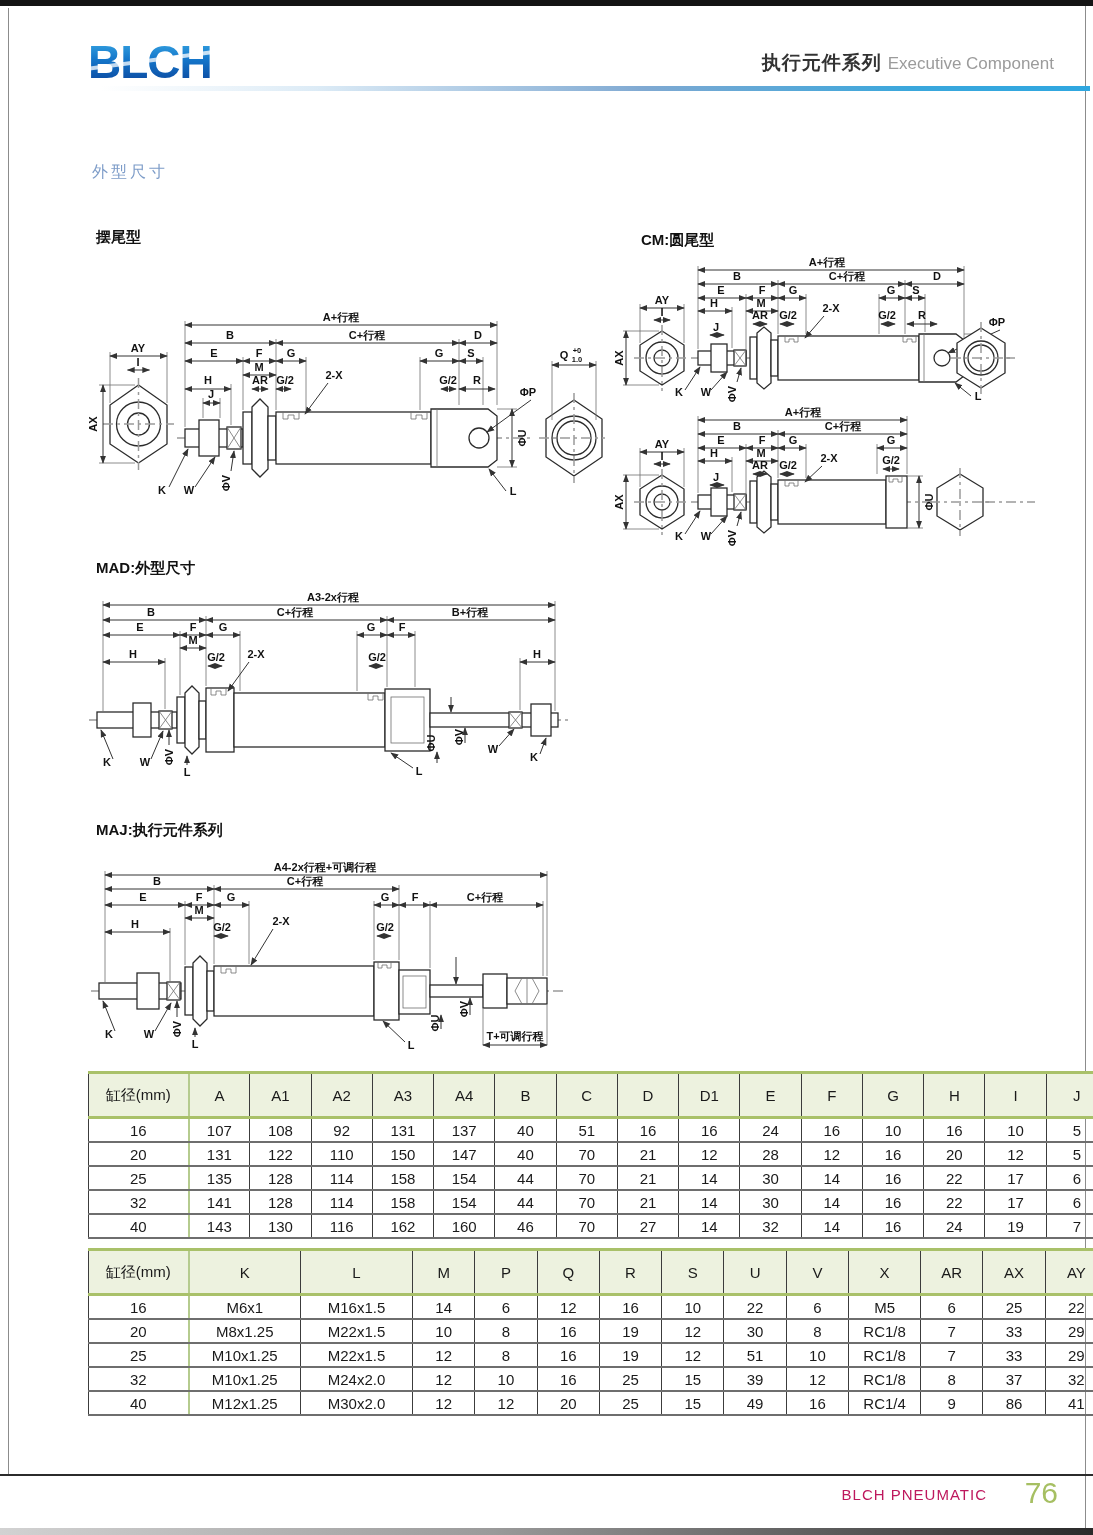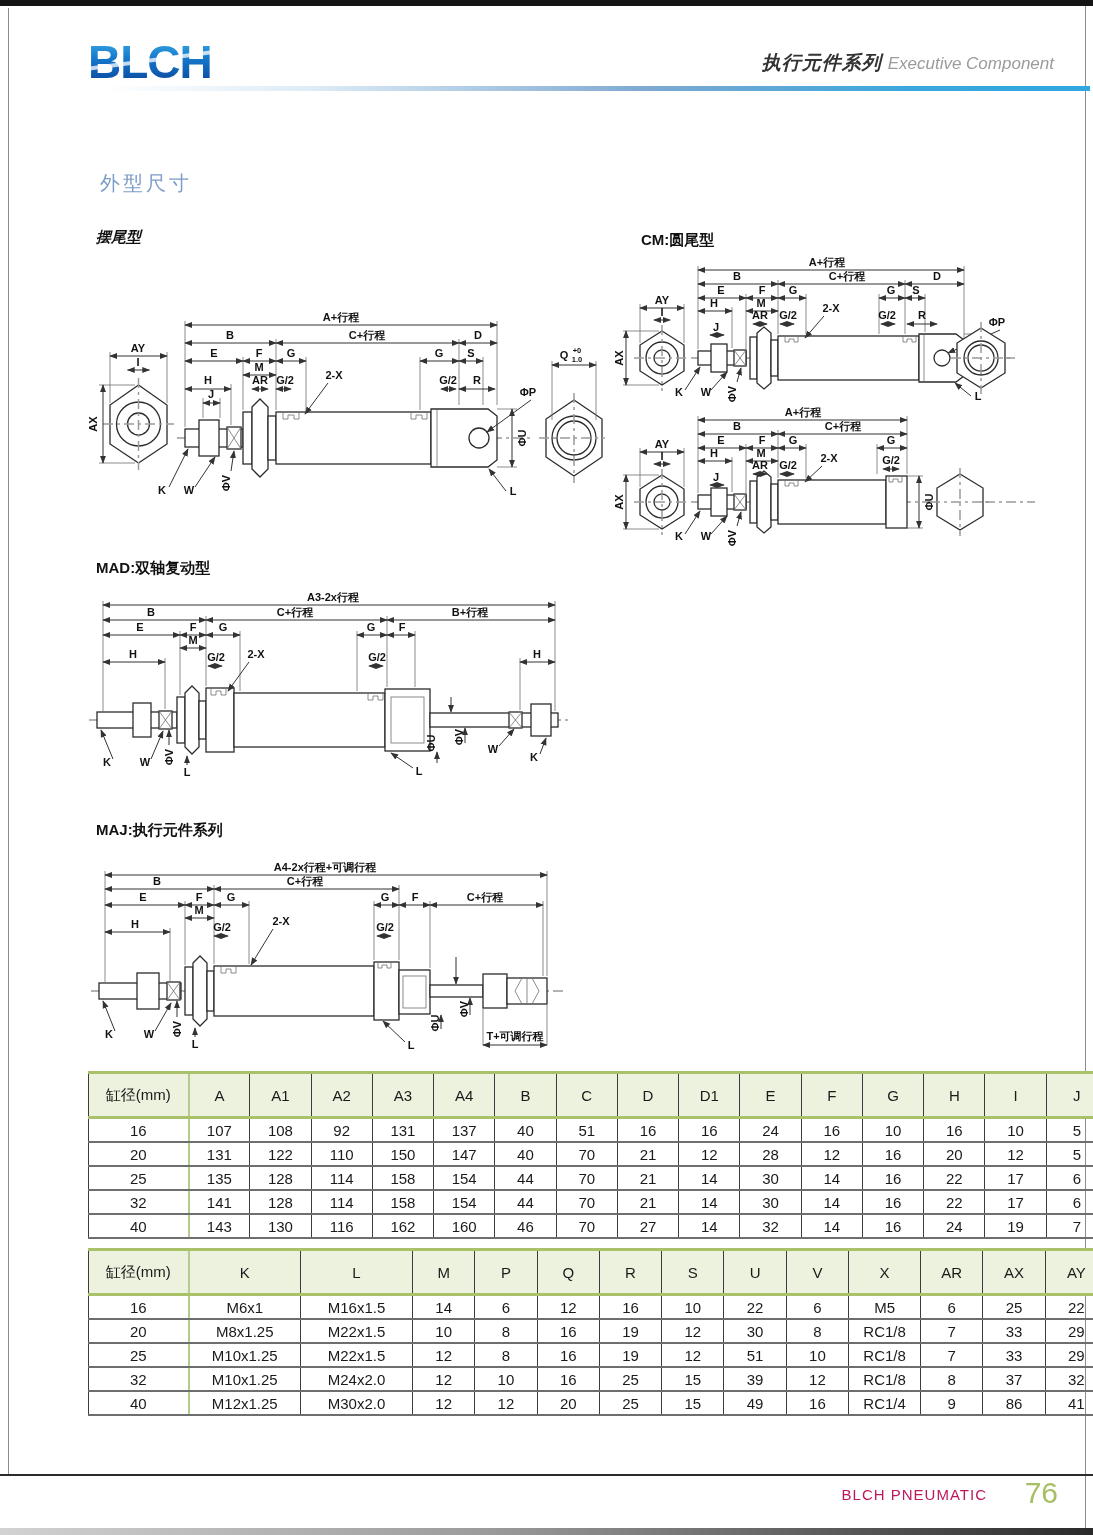--- a/index.html
+++ b/index.html
@@ -5,28 +5,28 @@
   html,body{margin:0;padding:0;background:#fff;}
   .page{position:relative;width:1093px;height:1535px;background:#fff;overflow:hidden;
         font-family:"Liberation Sans",sans-serif;padding-left:39px;}
   .top-bar{position:absolute;left:0;top:0;width:1093px;height:6px;background:#141414;}
   .bottom-bar{position:absolute;left:0;top:1528px;width:1093px;height:7px;
         background:linear-gradient(to right,#d2d2d2,#9a9a9a 45%,#2a2a2a);}
   .border-left{position:absolute;left:8px;top:8px;width:1px;height:1466px;background:#8c8c8c;}
   .border-right{position:absolute;left:1085px;top:6px;width:1px;height:1522px;background:#8c8c8c;}
 
   .logo-svg{position:absolute;left:86px;top:34px;}
-  .series{position:absolute;top:50px;right:78px;text-align:left;white-space:nowrap;font-style:italic;}
+  .series{position:absolute;top:50px;right:78px;text-align:left;white-space:nowrap;}
   .series .zh{font-size:19px;color:#333;font-weight:bold;letter-spacing:1px;}
   .series .en{font-size:17px;color:#9b9b9b;margin-left:6px;}
   .header-rule{position:absolute;left:100px;top:86px;width:990px;height:5px;
         background:linear-gradient(to right,#ffffff 0%,#dcebf6 22%,#7fa9d2 55%,#3aa7dc 82%,#2fa7e0 100%);}
 
-  .page-title{position:absolute;left:88px;top:158px;font-size:20px;color:#7d9cc8;
-        letter-spacing:3px;font-weight:normal;margin:12px;}
+  .page-title{position:absolute;left:88px;top:158px;font-size:16px;color:#7d9cc8;
+        letter-spacing:3px;font-weight:normal;margin:4px;}
   .seclabel{position:absolute;font-size:15px;font-weight:bold;color:#111;white-space:nowrap;}
 
   .dwg{position:absolute;}
   .dwg .of{fill:#fff;stroke:#2b2b2b;stroke-width:1.3;}
   .dwg .o{fill:none;stroke:#2b2b2b;stroke-width:1.3;}
   .dwg .thin{fill:none;stroke:#6e6e6e;stroke-width:0.8;}
   .dwg .dim{fill:none;stroke:#333;stroke-width:1;}
   .dwg .cl{fill:none;stroke:#9a9a9a;stroke-width:1.5;stroke-dasharray:10 4 3 4;}
   .dwg text{font:bold 11px "Liberation Sans",sans-serif;fill:#111;text-anchor:middle;}
   .dwg text.sm{font-size:7.5px;}
@@ -64,23 +64,23 @@
     <text x="2" y="44" font-size="46" font-weight="bold" fill="url(#lgLogo)" font-family="Liberation Sans, sans-serif" letter-spacing="-1">BLCH</text>
     <polygon points="0,33 150,13 150,17 0,37" fill="rgba(255,255,255,0.75)"></polygon>
   </svg>
   <div class="series">
     <span class="zh">执行元件系列</span><span class="en">Executive Component</span>
   </div>
   <div class="header-rule"></div>
 
   <h2 class="page-title">外型尺寸</h2>
 
-  <div class="seclabel" style="left:96px;top:228px;font-style:italic;">摆尾型</div>
+  <div class="seclabel" style="left:96px;top:228px;">摆尾型</div>
   <div class="seclabel" style="left:622px;top:231px;margin-left:19px;">CM:圆尾型</div>
-  <div class="seclabel" style="left:96px;top:559px;">MAD:双轴复动型</div>
+  <div class="seclabel" style="left:96px;top:559px;">MAD:外型尺寸</div>
   <div class="seclabel" style="left:96px;top:821px;">MAJ:执行元件系列</div>
 
   <svg class="dwg" style="left:85px;top:295px;" width="520" height="215" viewBox="0 0 520 215">
     <defs>
       <marker id="aA" viewBox="0 0 10 10" refX="9" refY="5" markerWidth="8" markerHeight="8" orient="auto-start-reverse">
         <path d="M0,1.2 L10,5 L0,8.8 Z" fill="#333"></path>
       </marker>
     </defs>
     <g>
       <path class="of" d="M53.5,90 L82,110 L82,149 L53.5,168 L25,149 L25,110 Z"></path>

